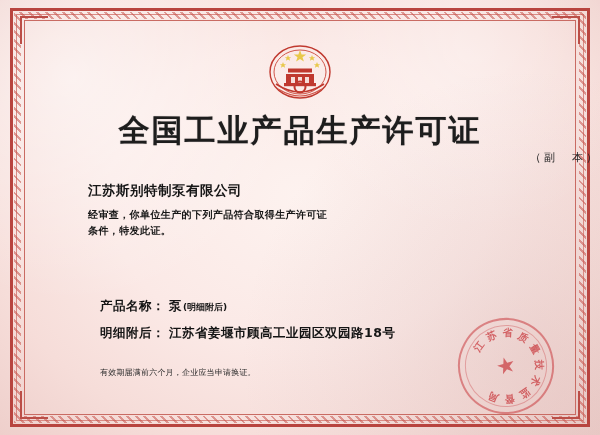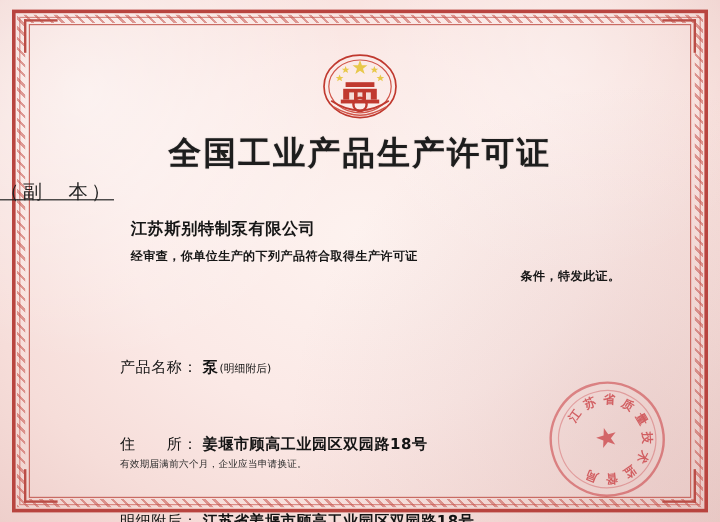--- a/index.html
+++ b/index.html
@@ -99,87 +99,85 @@
   }
 
   
   .title {
     position: absolute;
     top: 110px;
     left: 0;
     width: 100%;
     text-align: center;
     font-family: Liberation Mono, monospace;
-    font-size: 27px;
+    font-size: 31px;
     font-weight: bold;
     letter-spacing: 2px;
     color: #1d1d1d;
     text-shadow: 0 0 1px rgba(0,0,0,.35);
   }
   .subtitle {
     position: absolute;
     top: 150px;
     left: 0;
     width: 100%;
-    text-align: left;
-    font-size: 16px;
+    text-align: right;
+    font-size: 11px;
     color: #232323;
     letter-spacing: 3px;
-    text-decoration: underline;
   }
 
   
   .body {
     position: absolute;
-    left: 109px;
+    left: 88px;
     top: 182px;
     width: 408px;
     color: #161616;
   }
   .company {
     font-size: 13.5px;
     font-weight: bold;
     margin-bottom: 7px;
     letter-spacing: .5px;
   }
   .statement {
     font-size: 10px;
     font-weight: bold;
     line-height: 1.55;
     letter-spacing: .4px;
     text-indent: 0;
   }
-  .statement .l2 { display: block; text-align: right; }
+  .statement .l2 { display: block; }
 
   .fields {
     position: absolute;
     left: 100px;
     top: 258px;
     width: 420px;
     font-size: 12.5px;
     color: #141414;
   }
   .field-row {
     display: flex;
     align-items: baseline;
     margin-bottom: 10px;
     white-space: nowrap;
   }
   .field-label {
-    font-weight: normal;
+    font-weight: bold;
     letter-spacing: .5px;
-    margin-top: 37px;
   }
   .field-value {
     font-weight: bold;
     margin-left: 4px;
     letter-spacing: .5px;
   }
   .field-note {
-    font-weight: normal;
+    font-weight: bold;
     font-size: 9px;
     margin-left: 1px;
     margin-top: 43px;
   }
 
   
   .date-row {
     position: absolute;
     left: 100px;
     top: 357px;
@@ -194,21 +192,21 @@
     margin-left: auto;
     font-weight: bold;
     letter-spacing: 1px;
     padding-right: 6px;
   }
   .date-row .gap { display: inline-block; width: 16px; }
 
   .footnote {
     position: absolute;
     left: 100px;
-    top: 381px;
+    top: 367px;
     font-size: 8px;
     color: #2b2b2b;
     letter-spacing: .2px;
   }
 
   
   .seal {
     position: absolute;
     right: 46px;
     top: 318px;
@@ -305,24 +303,20 @@
       <span>经审查，你单位生产的下列产品符合取得生产许可证</span>
       <span class="l2">条件，特发此证。</span>
     </div>
   </div>
 
   <div class="fields">
     <div class="field-row">
       <span class="field-label">产品名称：</span>
       <span class="field-value">泵</span>
       <span class="field-note">(明细附后)</span>
-    </div>
-    <div class="field-row">
-      <span class="field-label">住　　所：</span>
-      <span class="field-value">姜堰市顾高工业园区双园路18号</span>
     </div>
     <div class="field-row">
       <span class="field-label">明细附后：</span>
       <span class="field-value">江苏省姜堰市顾高工业园区双园路18号</span>
     </div>
     <div class="field-row">
     </div>
   </div>
 
 

